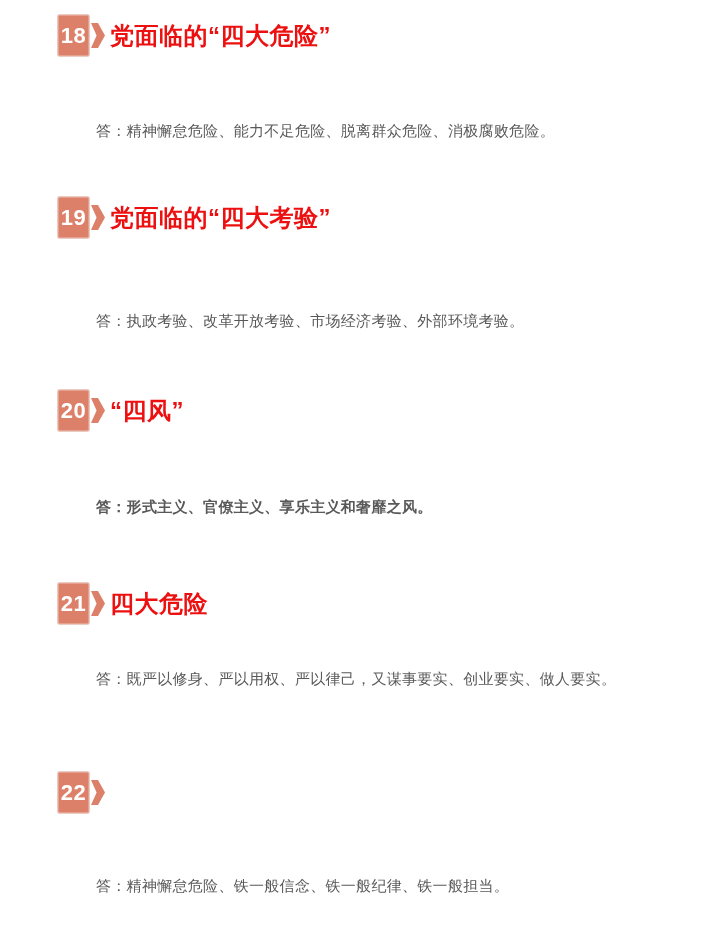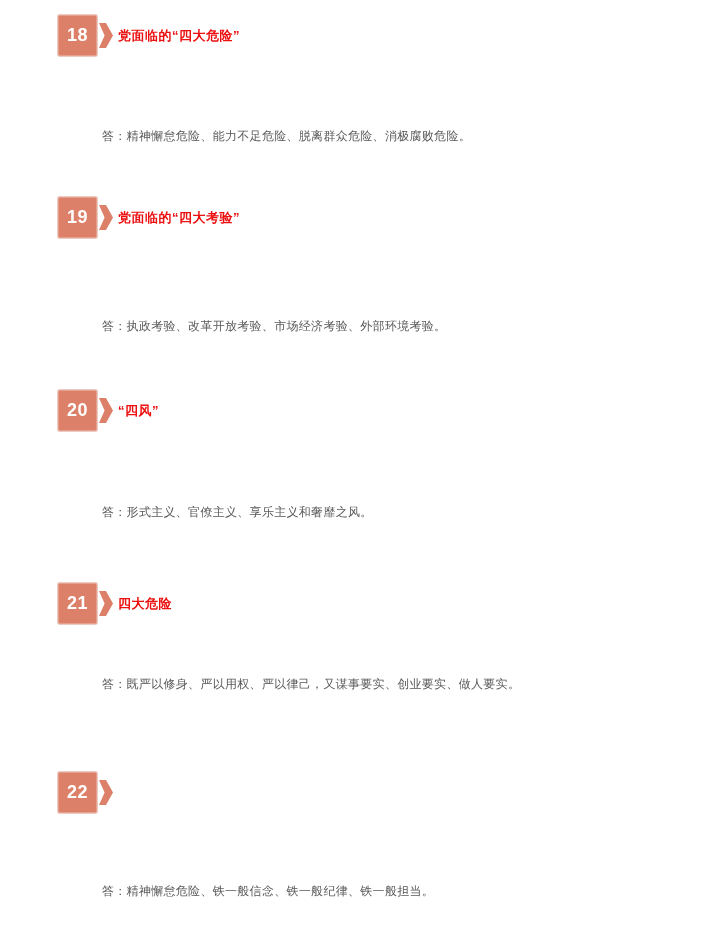--- a/index.html
+++ b/index.html
@@ -28,63 +28,63 @@
 
   .badge-row {
     position: absolute;
     left: 58px;
     top: 0;
     height: 41px;
     display: flex;
     align-items: center;
   }
   .badge {
-    width: 39px;
+    width: 31px;
     height: 41px;
     background: var(--badge, #DD8069);
     box-shadow: inset 0 0 0 1px rgba(255,255,255,0.25), 0 0 0 1px rgba(196,103,82,0.35);
     border-radius: 2px;
     display: flex;
     align-items: center;
     justify-content: center;
     color: var(--badge-num, #ffffff);
-    font-size: 18px;
+    font-size: 22px;
     font-weight: bold;
     letter-spacing: 0.5px;
   }
   .chevron {
     width: 14px;
     height: 25px;
     margin-left: 2px;
     background: var(--badge, #DD8069);
     clip-path: polygon(0 0, 50% 0, 100% 50%, 50% 100%, 0 100%, 40% 50%);
     flex: 0 0 auto;
   }
   .question {
     margin: 0 0 0 5px;
-    font-size: 13px;
+    font-size: 24px;
     font-weight: bold;
     color: var(--heading, #EC1010);
     letter-spacing: 0.5px;
     white-space: nowrap;
     line-height: 41px;
   }
   .answer {
     position: absolute;
     left: 84px;
     right: 40px;
-    margin: 18px;
-    font-size: 12px;
+    margin: 12px;
+    font-size: 15px;
     line-height: 23px;
     color: var(--answer, #595959);
     letter-spacing: 0.3px;
   }
   .b1 .answer { top: 92px; }
   .b2 .answer { top: 100px; }
-  .b3 .answer { top: 93px; }
+  .b3 .answer { top: 93px; font-weight: bold; }
   .b4 .answer { top: 72px; }
   .b5 .answer { top: 90px; }
 </style>
 </head>
 <body>
 
 <div class="page">
 
   <section class="qa b1">
     <div class="badge-row">

